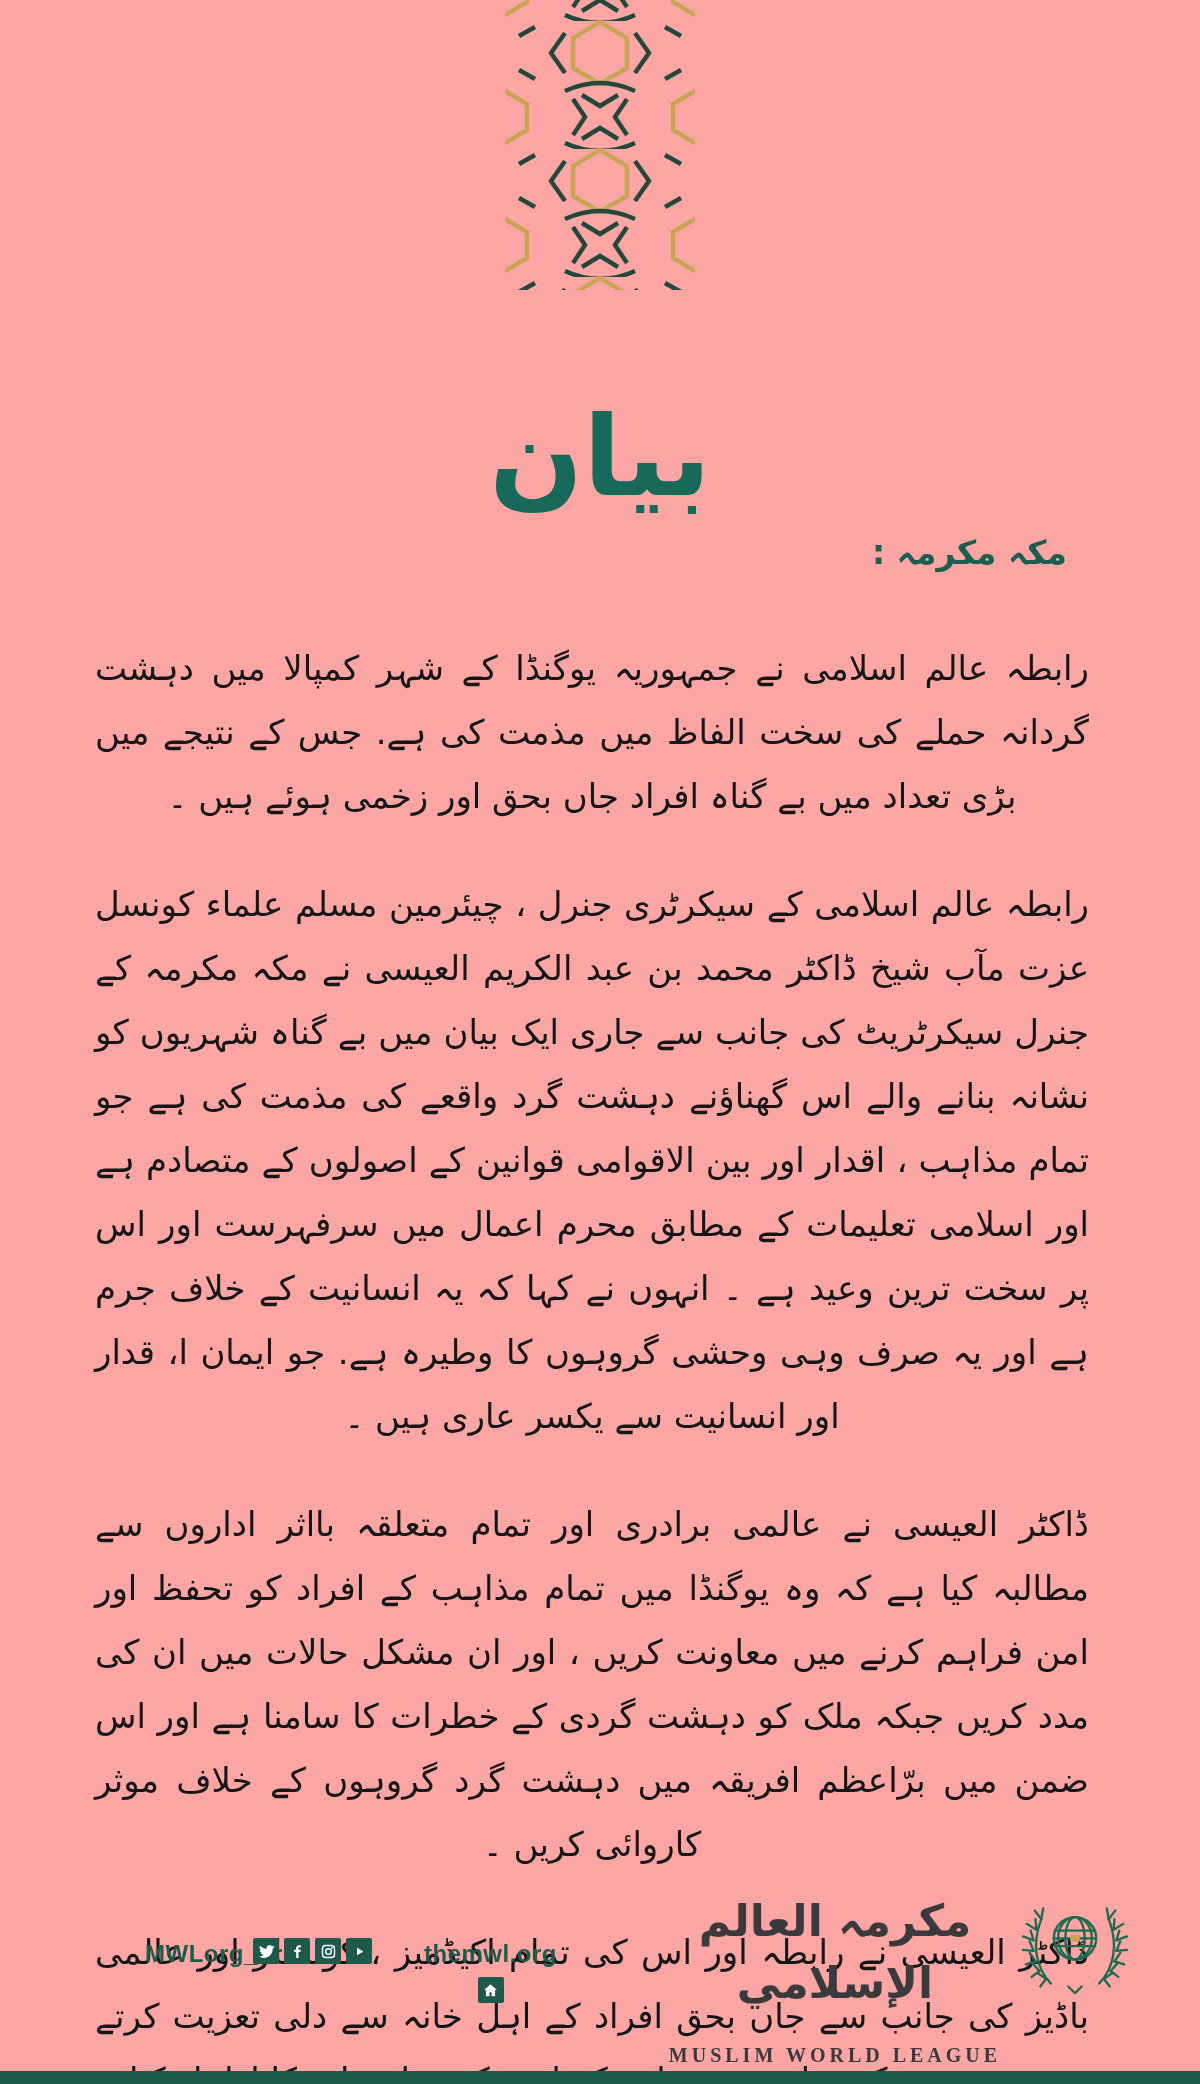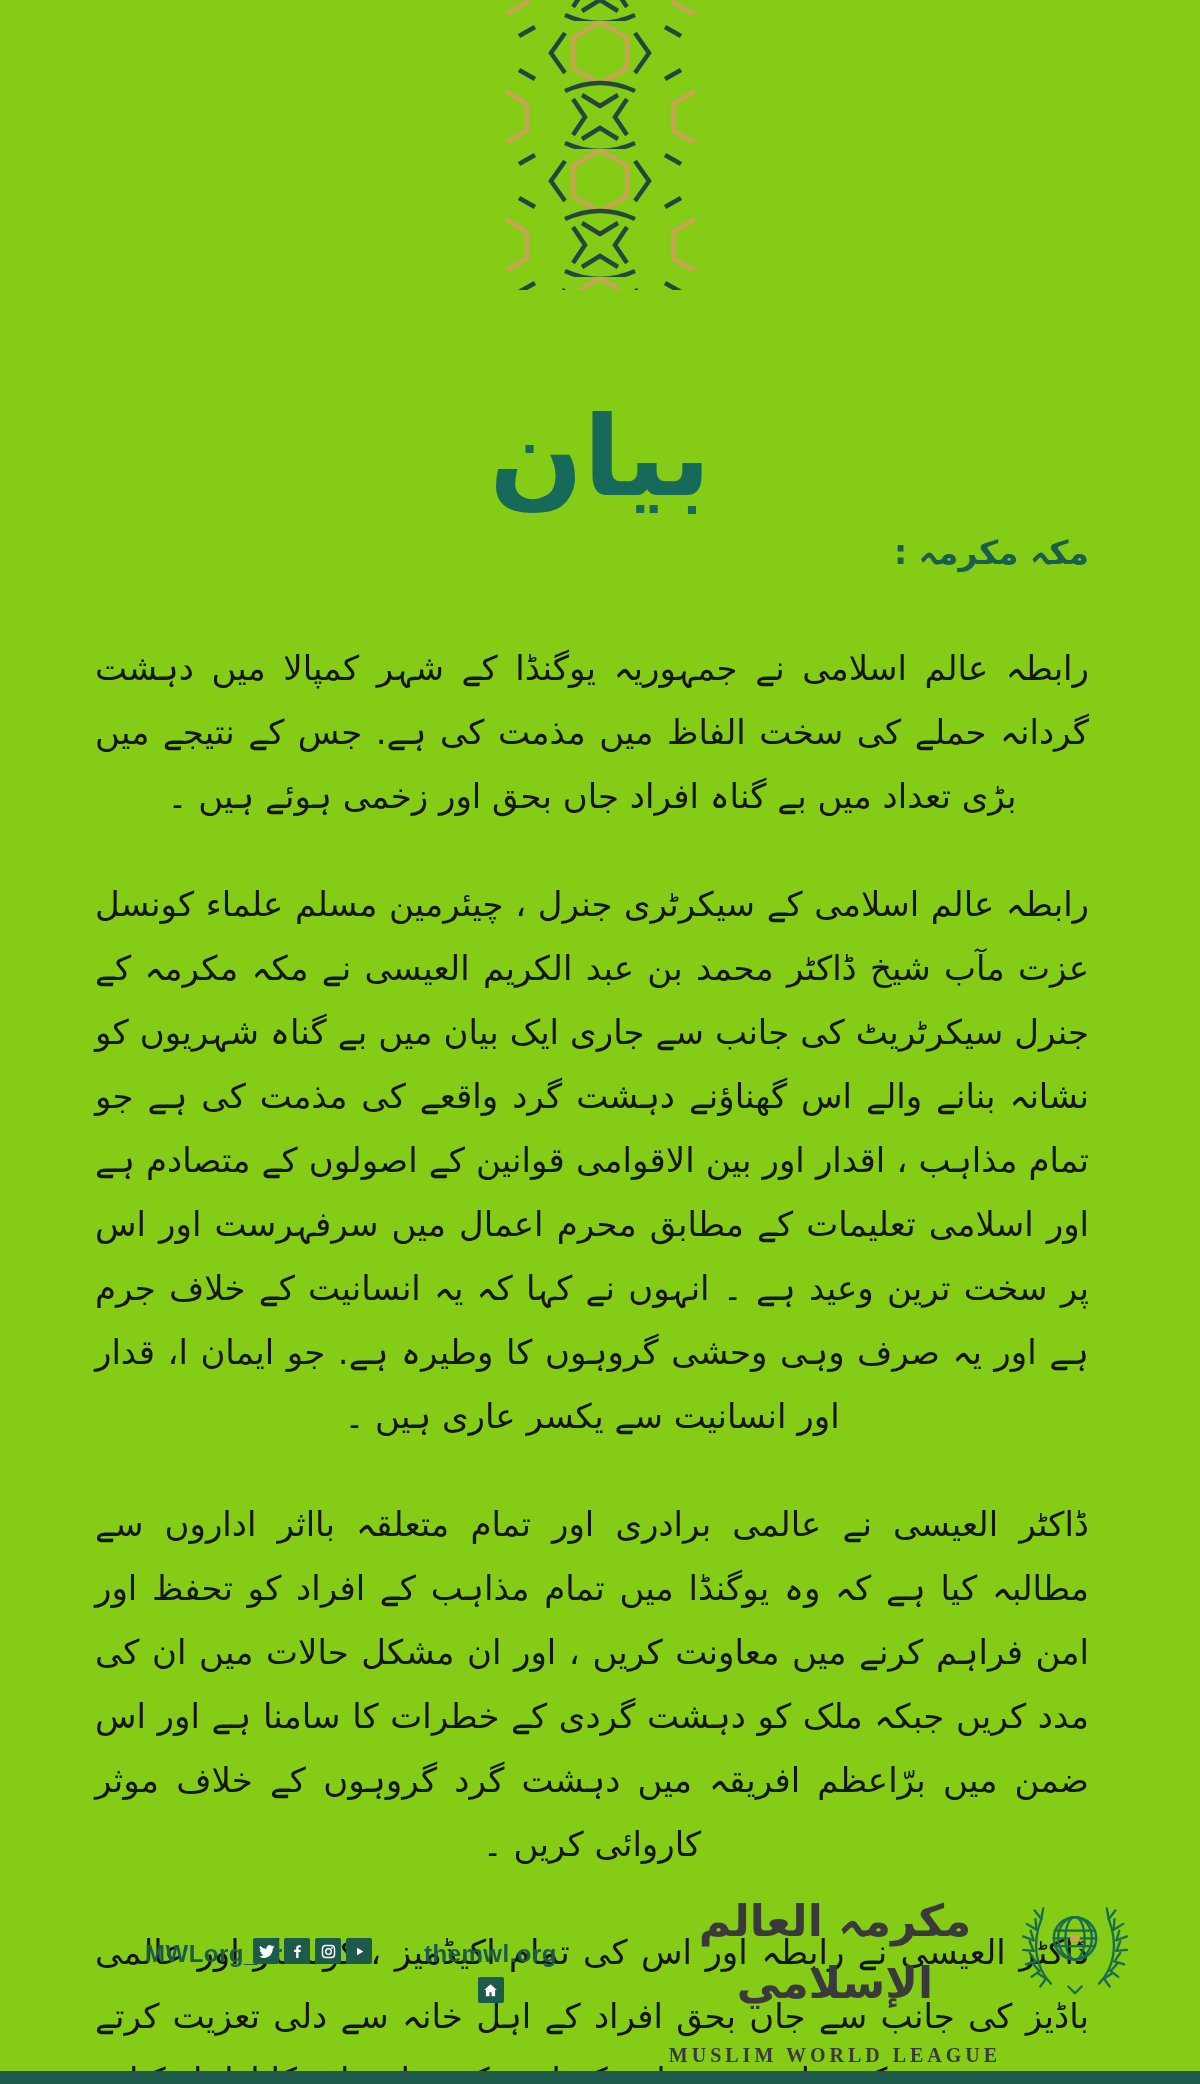--- a/index.html
+++ b/index.html
@@ -1,30 +1,30 @@
 <!DOCTYPE html>
 <html lang="ur"><head>
 <meta charset="utf-8">
 <style>
   html,body{margin:0;padding:0;background:#ffffff;}
   .page{
-    position:relative;width:1200px;height:2084px;background:#84cc16;
+    position:relative;width:1200px;height:2084px;background:#fca5a5;
     overflow:hidden;font-family:"DejaVu Sans",sans-serif;
   }
   
   .pattern-wrap{position:absolute;top:0;left:505px;width:190px;height:290px;}
   
   .page-title{
     position:absolute;top:318px;left:0;width:100%;text-align:center;
     direction:rtl;font-size:110px;line-height:130px;font-weight:bold;
     color:#17695A;font-family:"DejaVu Sans",sans-serif;
   }
   
   .dateline{
-    position:absolute;top:533px;right:111px;direction:rtl;
+    position:absolute;top:533px;right:133px;direction:rtl;
     font-size:33px;font-weight:bold;color:#1A5E4E;
   }
   
   .body-text{
     position:absolute;top:636px;left:95px;right:95px;direction:rtl;
     color:#161616;font-size:34px;line-height:64px;
     text-align:justify;text-align-last:center;
   }
   .body-text p{margin:0 16px 44px 0;}
   

